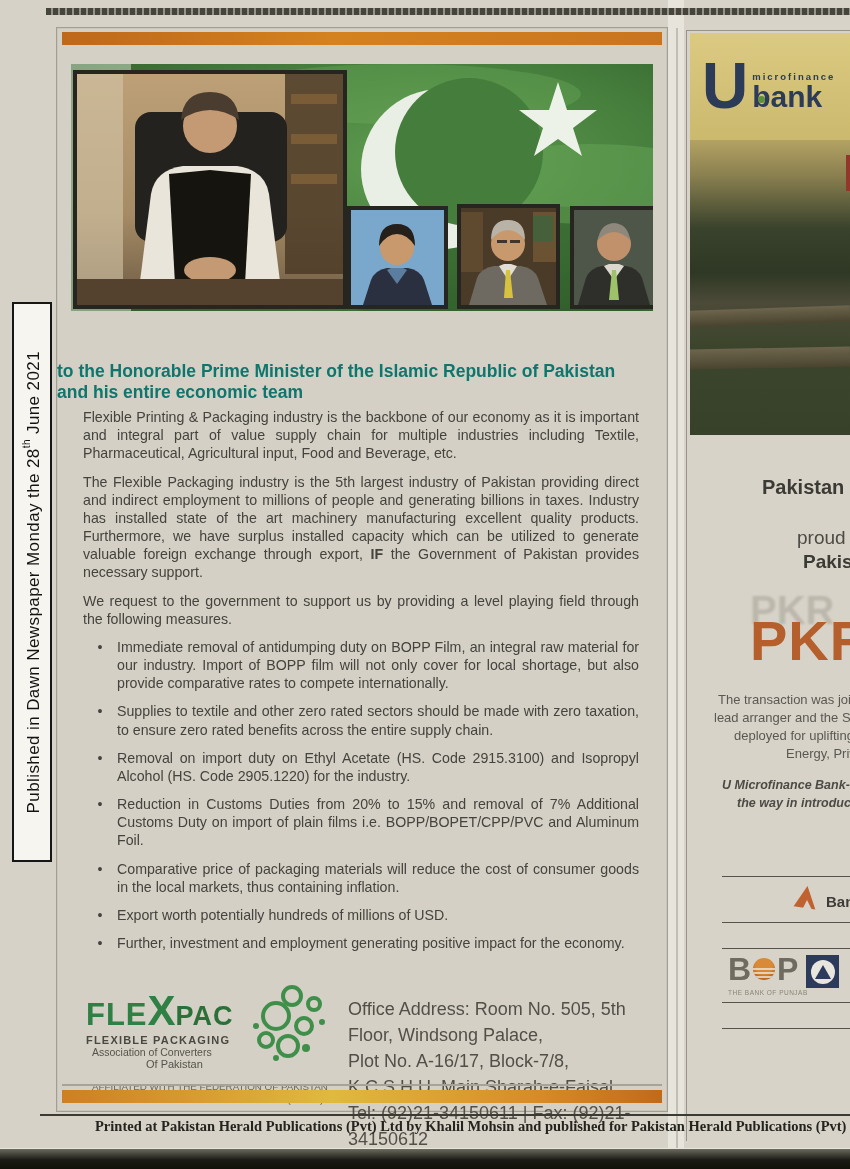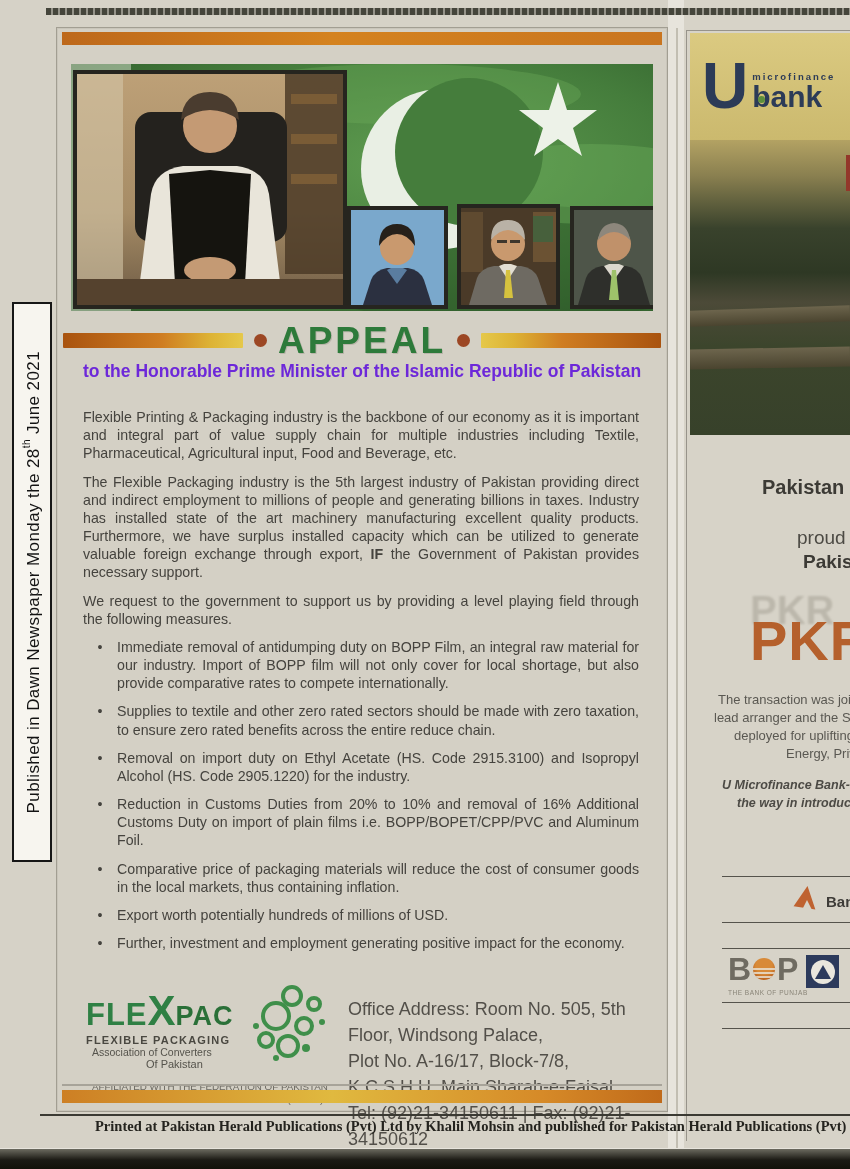--- a/index.html
+++ b/index.html
@@ -34,21 +34,21 @@
   .photo-p2{left:386px;top:140px;width:103px;height:105px;}
   .photo-p3{left:499px;top:142px;width:88px;height:103px;}
   
   .appeal-row{position:absolute;left:6px;top:292px;width:598px;height:40px;display:flex;align-items:center;}
   .abar{flex:1;height:15px;border-radius:1px;}
   .abar.l{background:linear-gradient(90deg,#a9530f,#cf7d22 55%,#ddb335 82%,#e5c84a);}
   .abar.r{background:linear-gradient(90deg,#e5c84a,#ddb335 18%,#cf7d22 45%,#a9530f);}
   .adot{width:13px;height:13px;border-radius:50%;background:#9c4724;margin:0 11px;flex:0 0 auto;}
   .atitle{font-size:37px;font-weight:bold;color:#2d7a3a;letter-spacing:3px;line-height:1;
     text-shadow:1px 1px 0 #b9b5aa;}
-  .sub1,.sub2{position:absolute;left:0;width:610px;text-align:center;font-weight:bold;color:#6d28d9;}
+  .sub1,.sub2{position:absolute;left:0;width:610px;text-align:left;font-weight:bold;color:#0f766e;}
   .sub1{top:333px;font-size:17.5px;}
   .sub2{top:354px;font-size:17.5px;}
   
   .copy{position:absolute;left:26px;top:380px;width:556px;color:#45433e;font-size:14.2px;line-height:1.28;}
   .copy p{margin:0 0 10px 0;text-align:justify;}
   .mi{display:flex;margin:0 0 10px 0;}
   .mi .b{flex:0 0 34px;text-align:center;color:#45433e;}
   .mi .t{flex:1;text-align:justify;}
   .commit-h{font-weight:bold;color:#3a3832;margin:2px 0 9px 0;font-size:14.6px;}
   
@@ -204,49 +204,43 @@
         <rect width="80" height="95" fill="#4e5549"></rect>
         <path d="M4 95 L12 68 Q16 58 28 56 L52 56 Q64 58 68 68 L76 95 Z" fill="#2e2f2b"></path>
         <path d="M30 56 L40 70 L50 56 L45 54 L35 54 Z" fill="#dcd8ce"></path>
         <path d="M38 60 L42 60 L45 90 L35 90 Z" fill="#9ec26a"></path>
         <circle cx="40" cy="34" r="17" fill="#c0916a"></circle>
         <path d="M24 30 Q26 14 40 13 Q54 14 56 30 Q48 22 40 22 Q32 22 24 30 Z" fill="#8d877c"></path>
       </svg>
     </div>
   </div>
 
-  <div class="appeal-row">
-    <div class="abar l"></div>
-    <div class="adot"></div>
-    <div class="atitle">APPEAL</div>
-    <div class="adot"></div>
-    <div class="abar r"></div>
-  </div>
   <div class="sub1">to the Honorable Prime Minister of the Islamic Republic of Pakistan</div>
+  <div class="sub2">and his entire economic team</div>
 
   <div class="copy">
     <p>Flexible Printing &amp; Packaging industry is the backbone of our economy as it is important and integral part of value supply chain for multiple industries including Textile, Pharmaceutical, Agricultural input, Food and Beverage, etc.</p>
     <p><span>The Flexible Packaging industry is the 5th largest industry of Pakistan providing direct and indirect employment to millions of people and generating billions in taxes. Industry has installed state of the art machinery manufacturing excellent quality products. Furthermore, we have surplus installed capacity which can be utilized to generate valuable foreign exchange through export, </span><b>IF</b><span> the Government of Pakistan provides necessary support.</span></p>
     <p>We request to the government to support us by providing a level playing field through the following measures.</p>
 
     <div class="mi">
       <span class="b">•</span>
       <span class="t">Immediate removal of antidumping duty on BOPP Film, an integral raw material for our industry. Import of BOPP film will not only cover for local shortage, but also provide comparative rates to compete internationally.</span>
     </div>
     <div class="mi">
       <span class="b">•</span>
-      <span class="t">Supplies to textile and other zero rated sectors should be made with zero taxation, to ensure zero rated benefits across the entire reduce chain.</span>
+      <span class="t">Supplies to textile and other zero rated sectors should be made with zero taxation, to ensure zero rated benefits across the entire supply chain.</span>
     </div>
     <div class="mi">
       <span class="b">•</span>
       <span class="t">Removal on import duty on Ethyl Acetate (HS. Code 2915.3100) and Isopropyl Alcohol (HS. Code 2905.1220) for the industry.</span>
     </div>
     <div class="mi">
       <span class="b">•</span>
-      <span class="t">Reduction in Customs Duties from 20% to 10% and removal of 16% Additional Customs Duty on import of plain films i.e. BOPP/BOPET/CPP/PVC and Aluminum Foil.</span>
+      <span class="t">Reduction in Customs Duties from 20% to 15% and removal of 7% Additional Customs Duty on import of plain films i.e. BOPP/BOPET/CPP/PVC and Aluminum Foil.</span>
     </div>
 
 
     <div class="mi">
       <span class="b">•</span>
       <span class="t">Comparative price of packaging materials will reduce the cost of consumer goods in the local markets, thus containing inflation.</span>
     </div>
     <div class="mi">
       <span class="b">•</span>
       <span class="t">Export worth potentially hundreds of millions of USD.</span>

